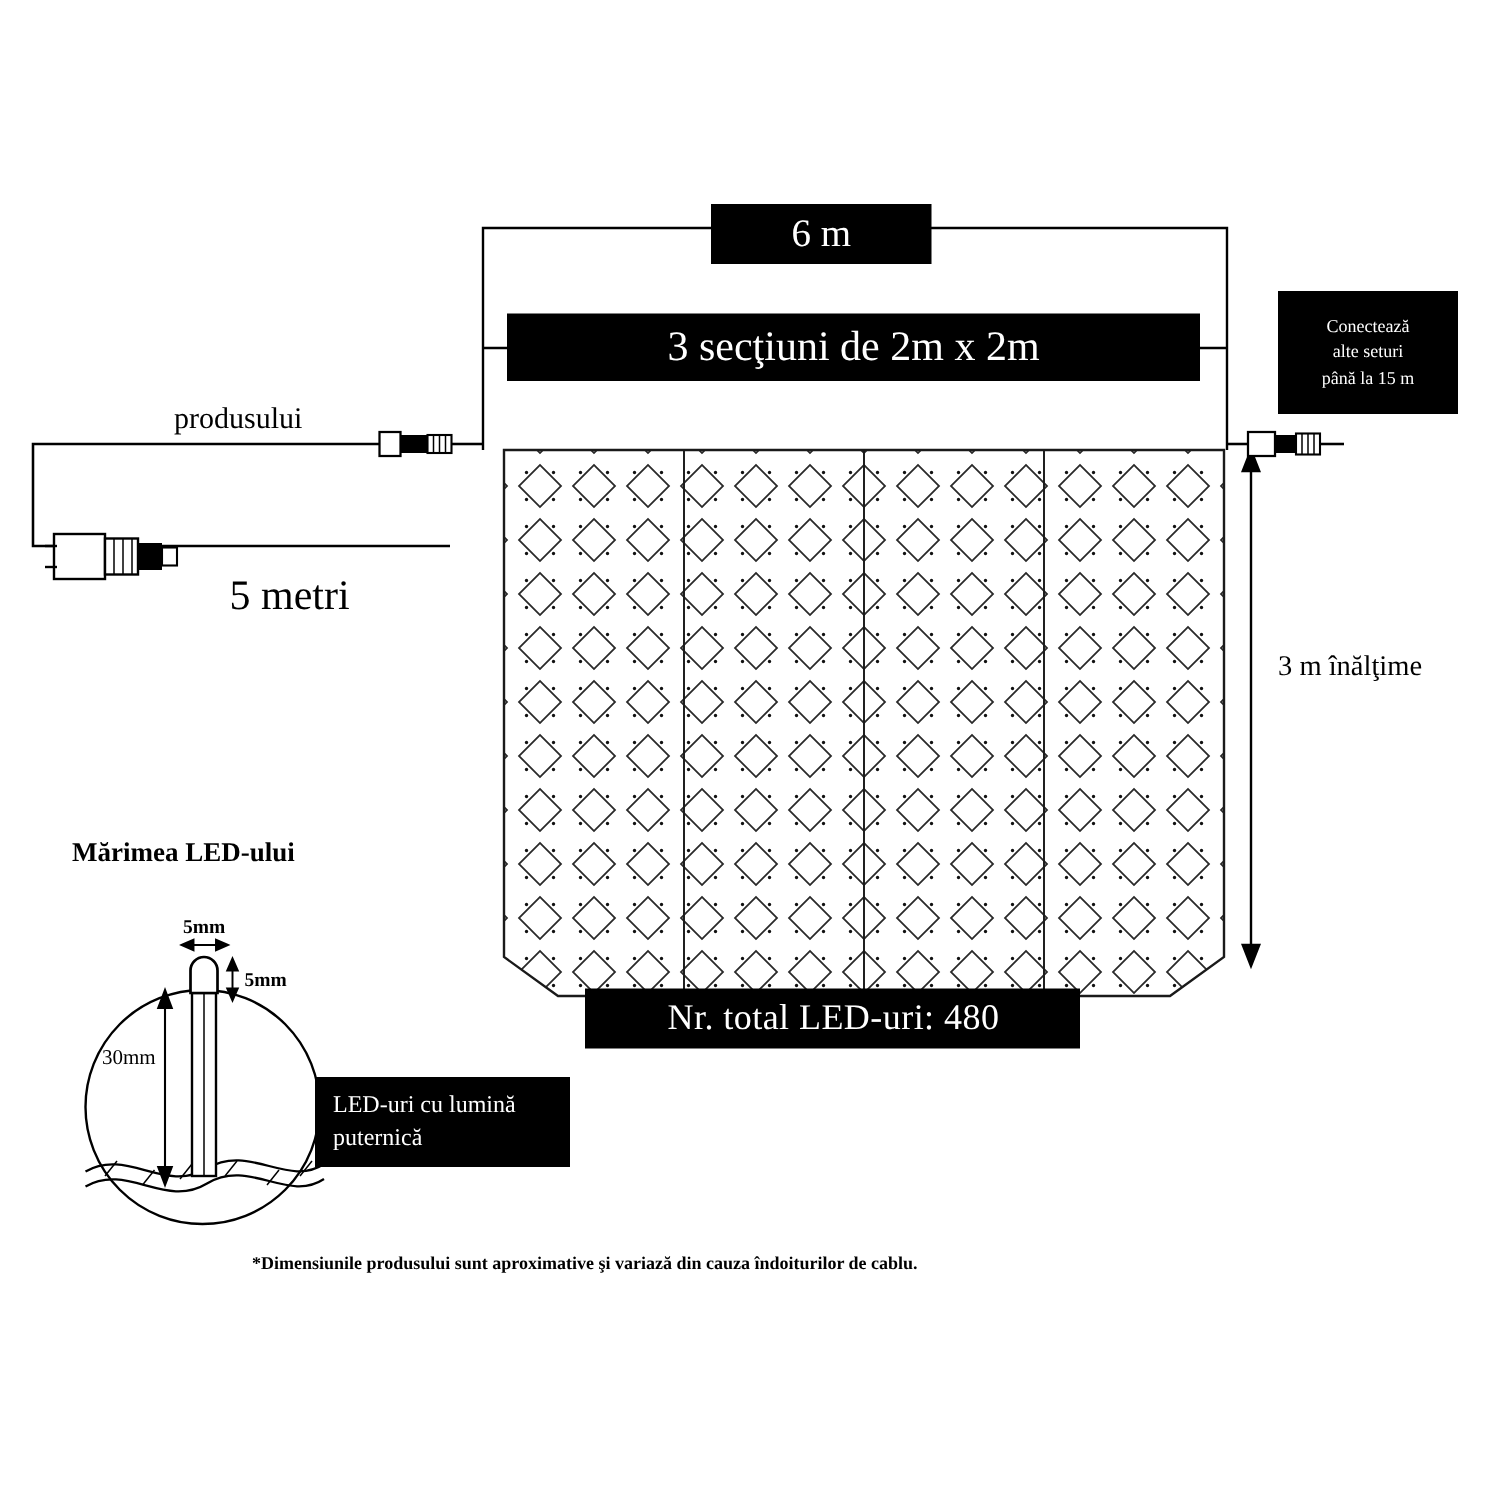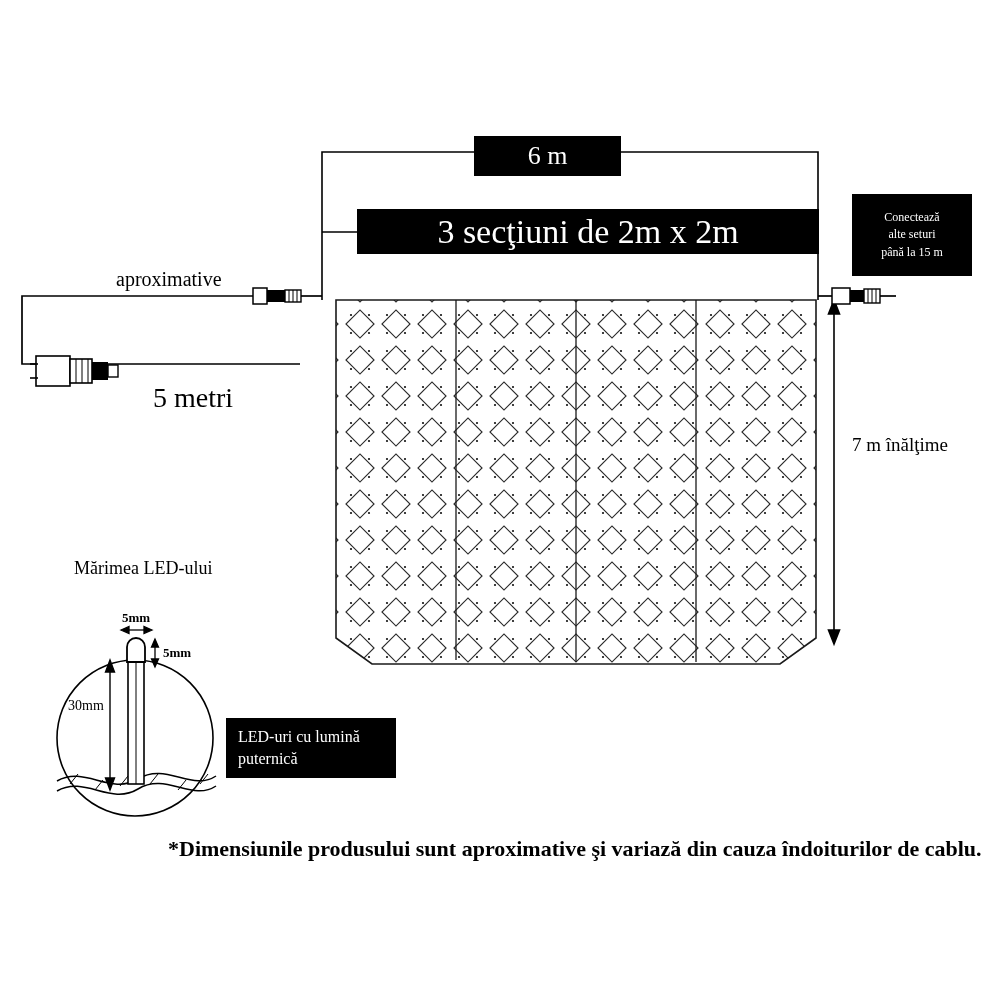--- a/index.html
+++ b/index.html
@@ -42,82 +42,82 @@
     justify-content: center;
     text-align: center;
     white-space: pre-line;
   }
   
   #box-width {
     left: 474px; top: 136px; width: 147px; height: 40px;
     font-size: 26px;
   }
   #box-sections {
-    left: 357px; top: 209px; width: 462px; height: 45px;
-    font-size: 34px;
+    left: 338px; top: 209px; width: 462px; height: 45px;
+    font-size: 28px;
   }
   #box-connect {
     left: 852px; top: 194px; width: 120px; height: 82px;
     font-size: 12px;
     line-height: 1.45;
     padding: 0 4px;
     box-sizing: border-box;
   }
   #box-total {
     left: 390px; top: 659px; width: 330px; height: 40px;
     font-size: 24px;
     justify-content: flex-start;
     padding-left: 55px;
     box-sizing: border-box;
     letter-spacing: 0.3px;
   }
   #box-bright {
-    left: 226px; top: 718px; width: 170px; height: 60px;
+    left: 210px; top: 718px; width: 170px; height: 60px;
     font-size: 16px;
     justify-content: flex-start;
     text-align: left;
     padding-left: 12px;
     box-sizing: border-box;
     line-height: 1.35;
   }
   #lbl-prelungitor {
     left: 116px; top: 268px;
     font-size: 20px;
   }
   #lbl-5metri {
     left: 153px; top: 382px;
     font-size: 28px;
   }
   #lbl-height {
     left: 852px; top: 434px;
     font-size: 19px;
   }
   #lbl-marimea {
-    left: 74px; top: 558px;
+    left: 48px; top: 558px;
     font-size: 18px;
-    font-weight: normal;
+    font-weight: bold;
   }
   #lbl-5mm-top {
     left: 122px; top: 611px;
     font-size: 13px;
     font-weight: bold;
   }
   #lbl-5mm-right {
     left: 163px; top: 646px;
     font-size: 13px;
     font-weight: bold;
   }
   #lbl-30mm {
     left: 68px; top: 698px;
     font-size: 14px;
     font-weight: normal;
   }
   #lbl-footnote {
     left: 168px; top: 836px;
-    font-size: 22px;
+    font-size: 12px;
     font-weight: bold;
   }
 </style>
 </head>
 <body>
 
 <div id="stage">
 
   <svg class="layer" viewBox="0 0 1000 1000">
     <defs>
@@ -233,29 +233,30 @@
   </svg>
 
   <div class="blackbox" id="box-width">6 m</div>
 
   <div class="blackbox" id="box-sections">3 secţiuni de 2m x 2m</div>
 
   <div class="blackbox" id="box-connect">Conectează
 alte seturi
 până la 15 m</div>
 
+  <div class="blackbox" id="box-total">Nr. total LED-uri:   480</div>
 
   <div class="blackbox" id="box-bright">LED-uri cu lumină
 puternică</div>
 
-  <div class="lbl" id="lbl-prelungitor">aproximative</div>
+  <div class="lbl" id="lbl-prelungitor">produsului</div>
 
   <div class="lbl" id="lbl-5metri">5 metri</div>
 
-  <div class="lbl" id="lbl-height">7 m înălţime</div>
+  <div class="lbl" id="lbl-height">3 m înălţime</div>
 
   <div class="lbl" id="lbl-marimea">Mărimea LED-ului</div>
 
   <div class="lbl" id="lbl-5mm-top">5mm</div>
 
   <div class="lbl" id="lbl-5mm-right">5mm</div>
 
   <div class="lbl" id="lbl-30mm">30mm</div>
 
   <div class="lbl" id="lbl-footnote">*Dimensiunile produsului sunt aproximative şi variază din cauza îndoiturilor de cablu.</div>

